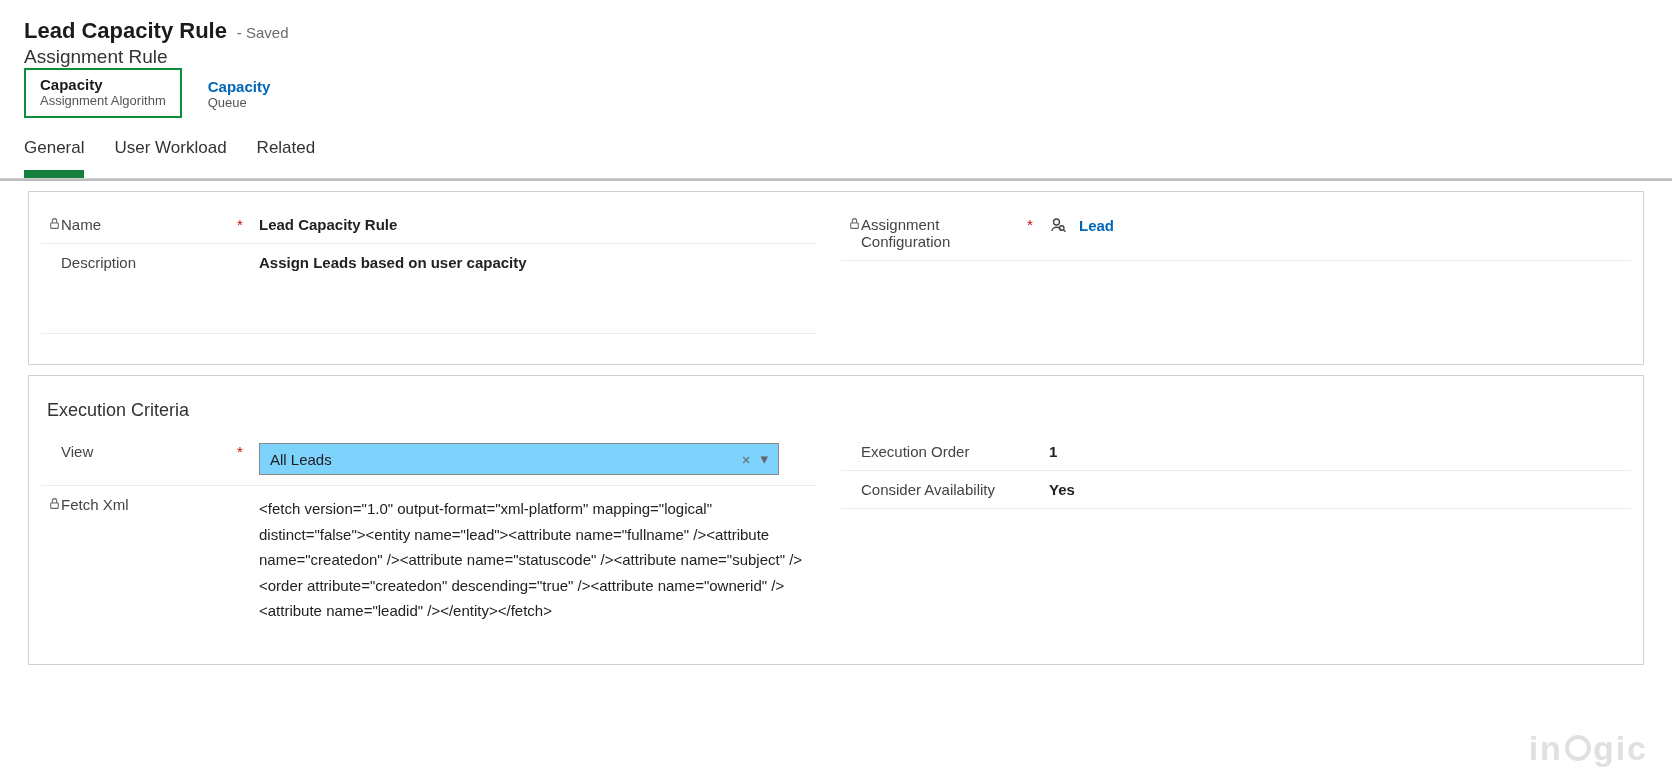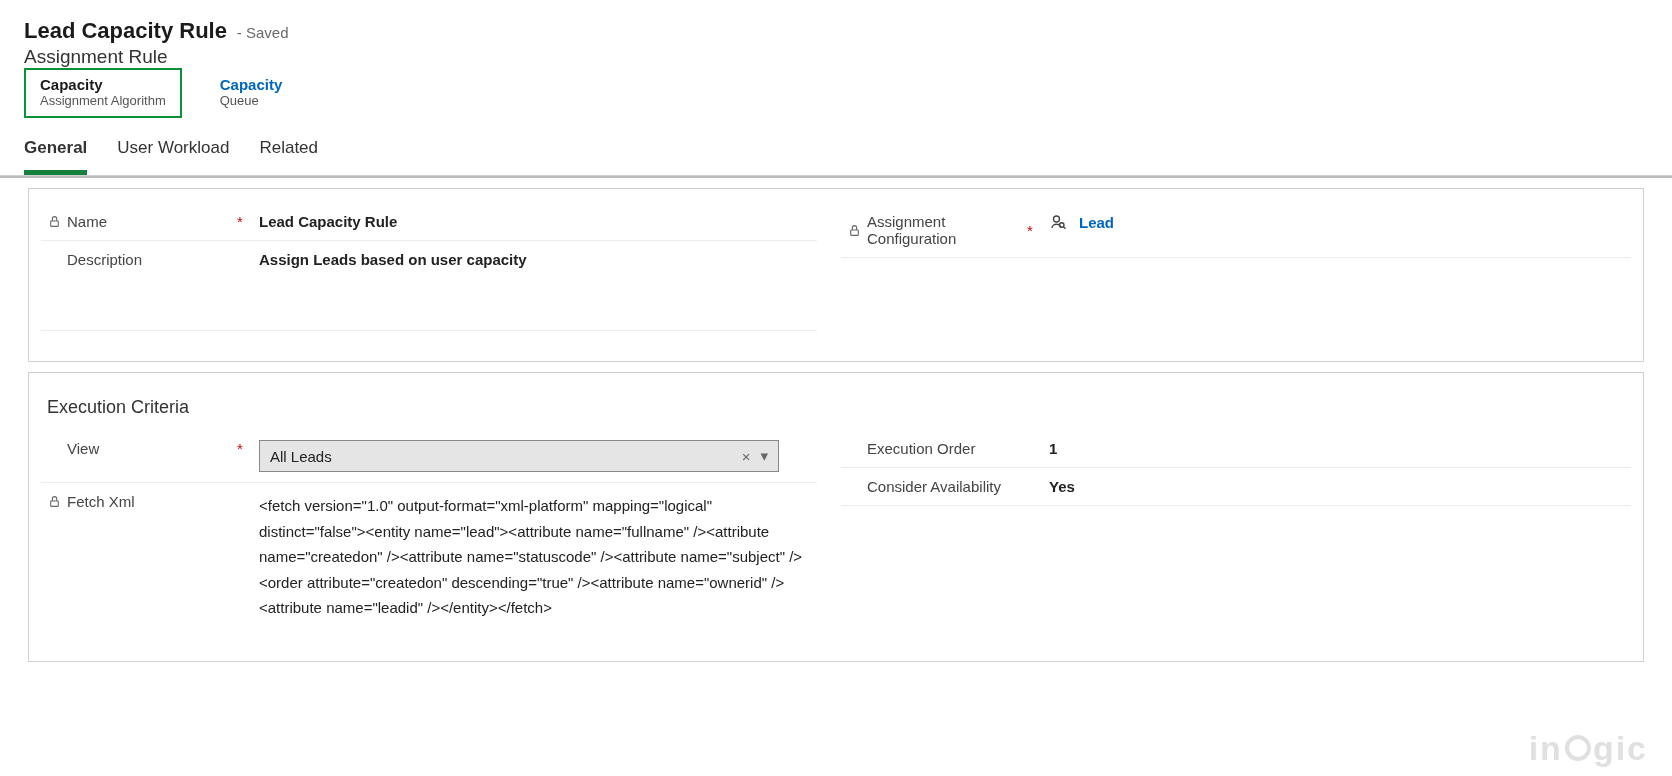--- a/index.html
+++ b/index.html
@@ -29,22 +29,22 @@
     color: #6b6b6b;
     margin-left: 6px;
   }
   .subtitle {
     font-size: 19px;
     color: #333;
     margin-top: 2px;
   }
   .header-right {
     display: flex;
-    gap: 24px;
-    align-items: center;
+    gap: 12px;
+    align-items: flex-end;
   }
   .header-pill {
     padding: 6px 14px 8px 14px;
   }
   .header-pill.boxed {
     border: 2px solid #0d8f3c;
   }
   .pill-title { font-size: 15px; font-weight: 600; color: #1b1b1b; }
   .pill-title.link { color: #0067b8; }
   .pill-sub { font-size: 13px; color: #555; }
@@ -54,22 +54,22 @@
     padding: 0 24px;
     border-bottom: 1px solid #d1d1d1;
   }
   .tab {
     padding: 10px 0 12px 0;
     font-size: 17px;
     color: #333;
     cursor: pointer;
   }
   .tab.active {
-    font-weight: 700;
-    border-bottom: 5px solid #15803d;
+    font-weight: 400;
+    border-bottom: 8px solid #15803d;
   }
   .divider-line {
     height: 2px;
     background: #bcbcbc;
     margin-top: 0;
   }
   .section-card {
     border: 1px solid #d1d1d1;
     margin: 10px 28px 0 28px;
     padding: 14px 0 30px 0;
@@ -83,22 +83,21 @@
     display: flex;
     align-items: flex-start;
     border-bottom: 1px solid #ececec;
     padding: 10px 0;
   }
   .form-row.tall { min-height: 90px; }
   .form-row.noborder { border-bottom: none; }
   .label-cell {
     width: 210px;
     display: flex;
-    align-items: center;
-    gap: 6px;
+    gap: 0;
     font-size: 15px;
     color: #444;
     padding-left: 6px;
   }
   .label-text { flex: 1; }
   .req { color: #c50707; width: 14px; display:inline-block; }
   .value-cell {
     flex: 1;
     font-size: 15px;
     color: #222;
@@ -125,21 +124,21 @@
     font-weight: 400;
     padding: 10px 18px 12px 18px;
   }
   .select-box {
     border: 1px solid #888;
     height: 32px;
     display: flex;
     align-items: center;
     padding: 0 10px;
     width: 520px;
-    background: #e5e5e5;
+    background: #7dd3fc;
     font-weight: 400;
     justify-content: space-between;
   }
   .select-controls {
     display: flex;
     gap: 10px;
     align-items: center;
     color: #666;
   }
   .fetch-text {

